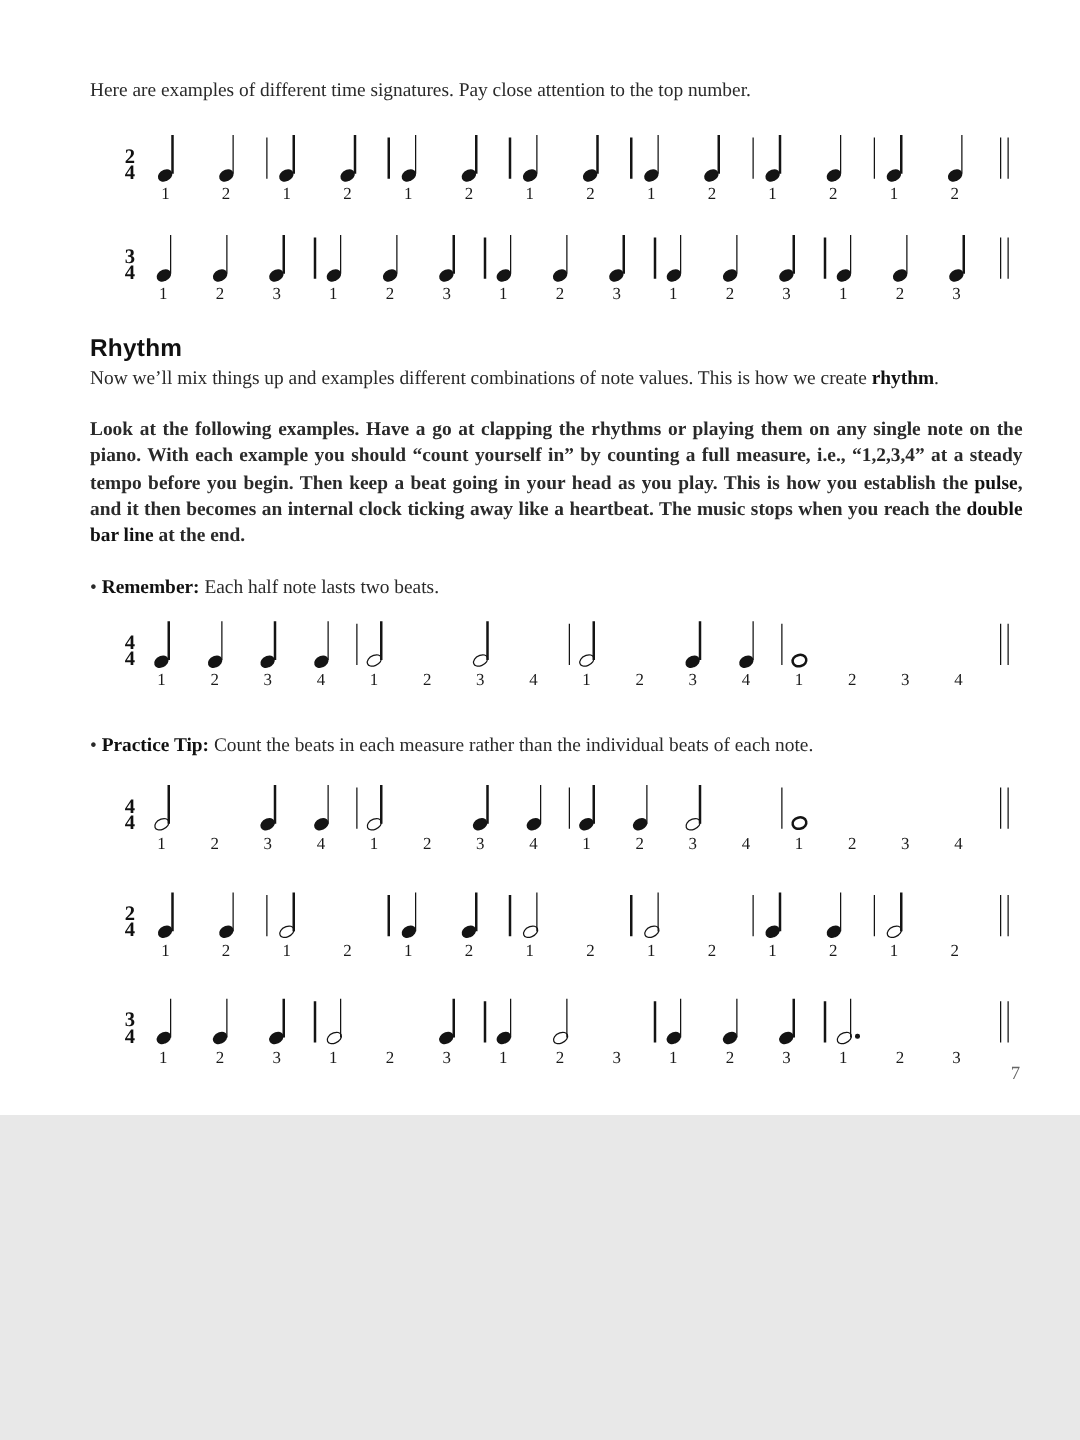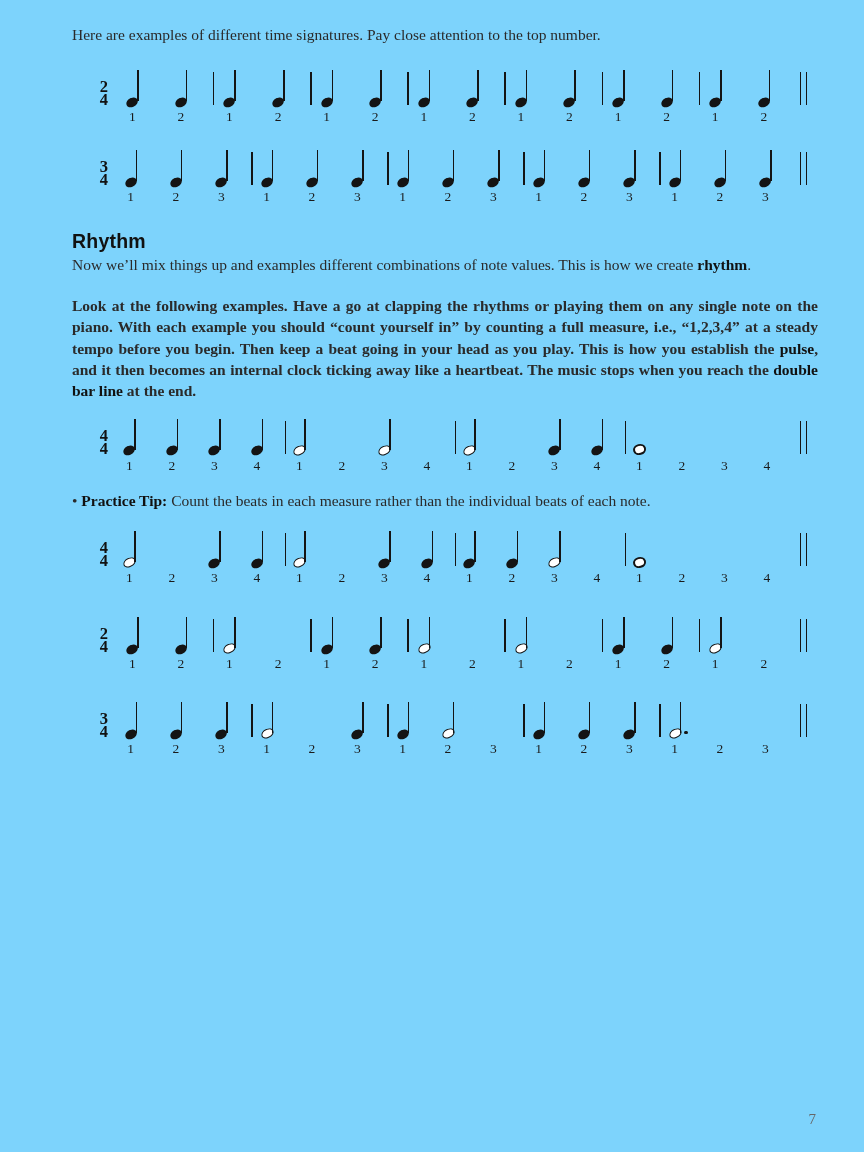--- a/index.html
+++ b/index.html
@@ -1,42 +1,42 @@
 <!DOCTYPE html>
 <html><head>
 <meta charset="utf-8">
 <style>
   html,body{margin:0;padding:0;background:#e8e8e8;}
   .page{
     position:relative;
-    width:864px;height:1152px;
-    background:#7dd3fc;
+    width:864px;height:892px;
+    background:#ffffff;
     font-family:"Liberation Serif","DejaVu Serif",serif;
     color:#1c1c1c;
     overflow:hidden;
     box-sizing:border-box;
-    padding-top:24px;
+    padding-top:62px;
   }
   p{margin:0;}
   .body{
     margin-left:72px;margin-right:46px;
     font-size:15.5px;line-height:21.4px;
     color:#2a2a2a;
   }
   .body b{color:#111;}
   .justify{text-align:justify;font-weight:bold;}
   .heading{
     margin:26px 46px 0 72px;
     font-family:"Liberation Sans","DejaVu Sans",sans-serif;
     font-weight:bold;font-size:19.5px;line-height:22px;
     color:#111;letter-spacing:.2px;
   }
   .mt2{margin-top:2px;}
   .mt19{margin-top:19px;}
-  .mt31{margin-top:17px;}
+  .mt31{margin-top:35px;}
 
   
   .music-line{
     display:flex;align-items:flex-start;
     margin-left:88px;
   }
   .ml1{margin-top:23px;}
   .ml2{margin-top:24px;}
   .ml3{margin-top:15px;}
   .ml4{margin-top:18px;}
@@ -395,20 +395,21 @@
       </div>
       <div class="dbar"></div>
     </div>
 
   <h2 class="heading">Rhythm</h2>
 
   <p class="body mt2"><span>Now we’ll mix things up and examples different combinations of note values. This is how we create </span><b>rhythm</b><span>.</span></p>
 
   <p class="body justify mt19"><span>Look at the following examples. Have a go at clapping the rhythms or playing them on any single note on the piano. With each example you should “count yourself in” by counting a full measure, i.e., “1,2,3,4” at a steady tempo before you begin. Then keep a beat going in your head as you play. This is how you establish the </span><b>pulse</b><span>, and it then becomes an internal clock ticking away like a heartbeat. The music stops when you reach the </span><b>double bar line</b><span> at the end.</span></p>
 
+  <p class="body mt19"><span>• </span><b>Remember:</b><span> Each half note lasts two beats.</span></p>
 
   <div class="music-line ml3">
       <div class="timesig">
         <div class="tsd">4</div>
         <div class="tsd">4</div>
       </div>
       <div class="beat-grid">
         <div class="cell">
           <div class="zone">
             <span class="note q">

